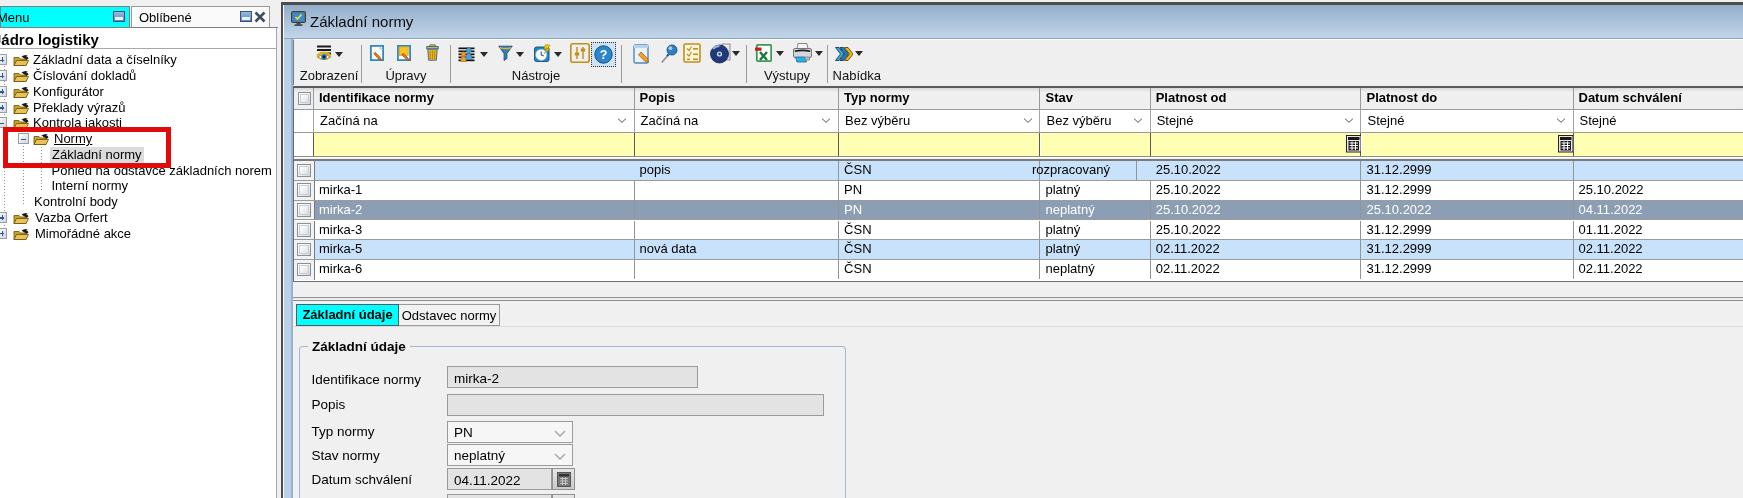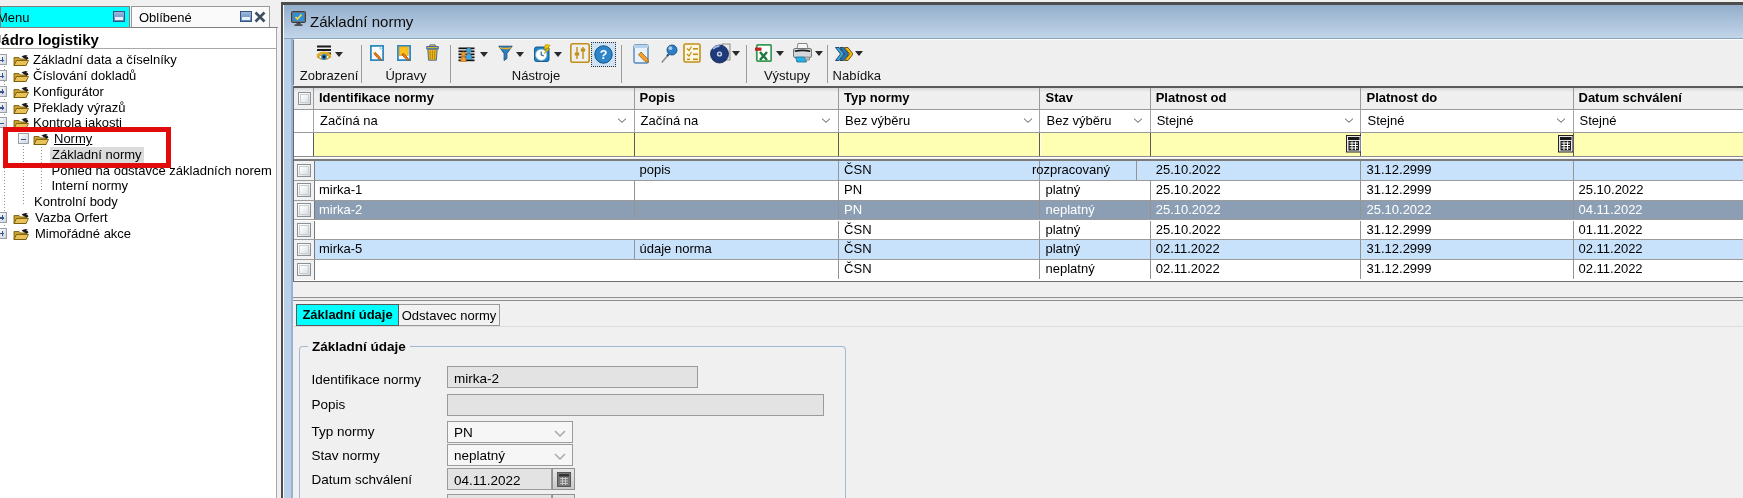--- a/index.html
+++ b/index.html
@@ -449,43 +449,45 @@
     <div class="dcell" style="left:545.1px;width:201.4px;">PN</div>
     <div class="dcell" style="left:746.5px;width:110.2px;">neplatný</div>
     <div class="dcell" style="left:856.7px;width:210.8px;">25.10.2022</div>
     <div class="dcell" style="left:1067.5px;width:212px;">25.10.2022</div>
     <div class="dcell" style="left:1279.5px;width:169px;border-right:none;">04.11.2022</div>
   </div>
   <div class="drow rowsep" style="top:132.5px;background:#fff;">
     <div class="cbcol">
         <span class="cb" style="left:3.2px;top:2.6px;"></span>
       </div>
+    <div class="dcell" style="left:20px;width:320.5px;">mirka-3</div>
     <div class="dcell" style="left:340.5px;width:204.6px;"></div>
     <div class="dcell" style="left:545.1px;width:201.4px;">ČSN</div>
     <div class="dcell" style="left:746.5px;width:110.2px;">platný</div>
     <div class="dcell" style="left:856.7px;width:210.8px;">25.10.2022</div>
     <div class="dcell" style="left:1067.5px;width:212px;">31.12.2999</div>
     <div class="dcell" style="left:1279.5px;width:169px;border-right:none;">01.11.2022</div>
   </div>
   <div class="drow rowsep" style="top:152.33px;background:#c9e2fc;">
     <div class="cbcol">
         <span class="cb" style="left:3.2px;top:2.6px;"></span>
       </div>
     <div class="dcell" style="left:20px;width:320.5px;">mirka-5</div>
-    <div class="dcell" style="left:340.5px;width:204.6px;">údaje norma</div>
+    <div class="dcell" style="left:340.5px;width:204.6px;">nová data</div>
     <div class="dcell" style="left:545.1px;width:201.4px;">ČSN</div>
     <div class="dcell" style="left:746.5px;width:110.2px;">platný</div>
     <div class="dcell" style="left:856.7px;width:210.8px;">02.11.2022</div>
     <div class="dcell" style="left:1067.5px;width:212px;">31.12.2999</div>
     <div class="dcell" style="left:1279.5px;width:169px;border-right:none;">02.11.2022</div>
   </div>
   <div class="drow" style="top:172.16px;background:#fff;">
     <div class="cbcol">
         <span class="cb" style="left:3.2px;top:2.6px;"></span>
       </div>
+    <div class="dcell" style="left:20px;width:320.5px;">mirka-6</div>
     <div class="dcell" style="left:340.5px;width:204.6px;"></div>
     <div class="dcell" style="left:545.1px;width:201.4px;">ČSN</div>
     <div class="dcell" style="left:746.5px;width:110.2px;">neplatný</div>
     <div class="dcell" style="left:856.7px;width:210.8px;">02.11.2022</div>
     <div class="dcell" style="left:1067.5px;width:212px;">31.12.2999</div>
     <div class="dcell" style="left:1279.5px;width:169px;border-right:none;">02.11.2022</div>
   </div>
 </div>
 
 <div class="abs" id="divider"></div>

